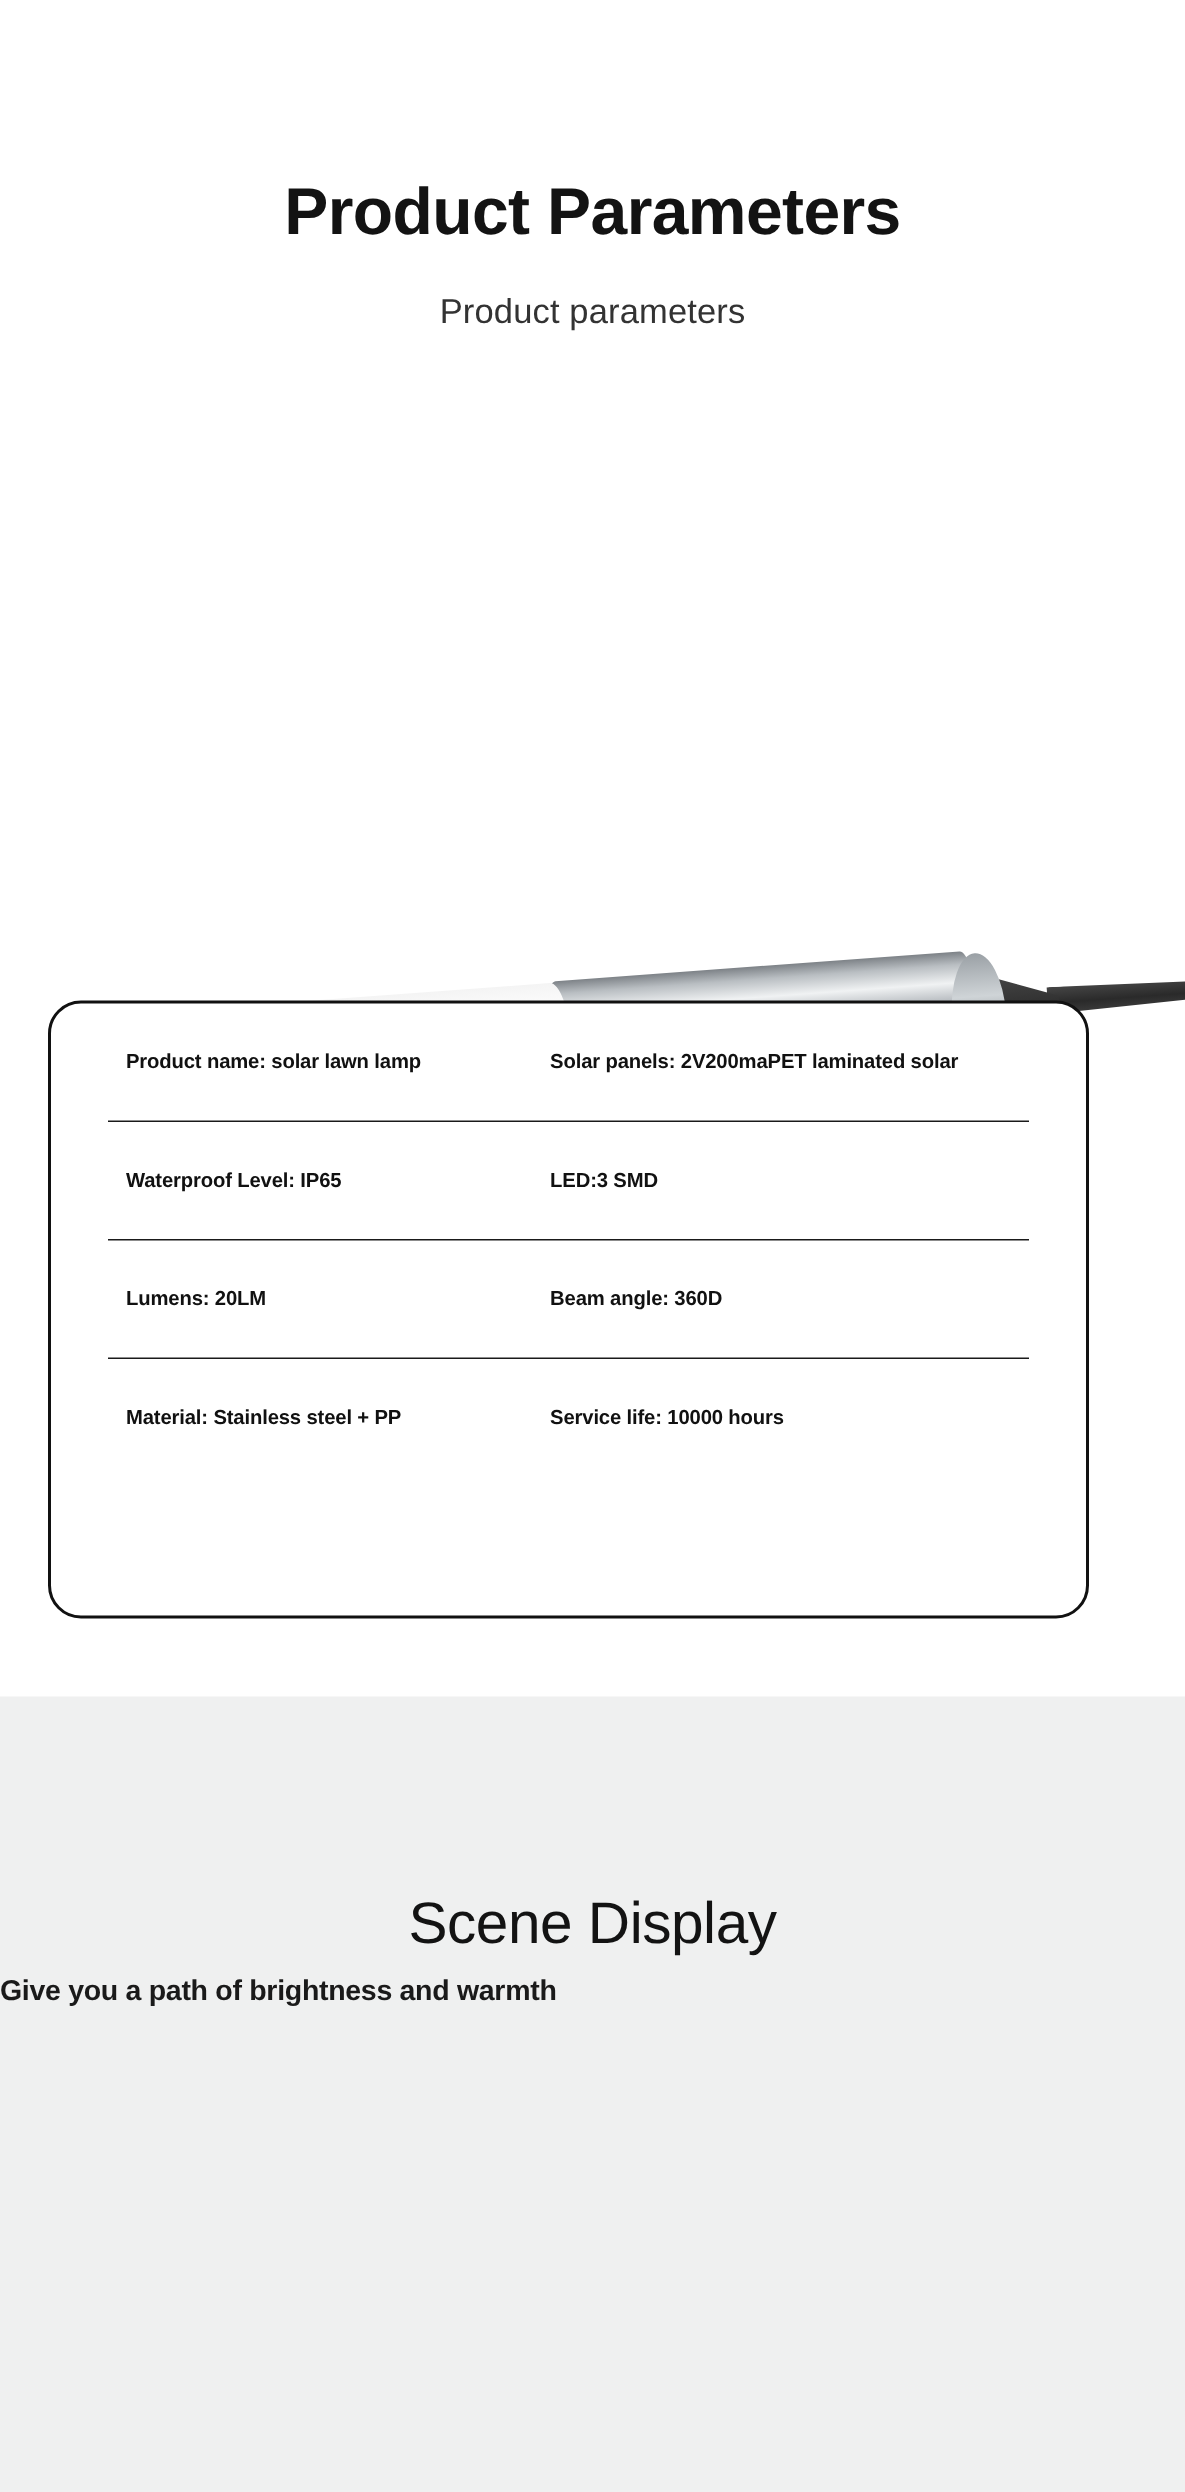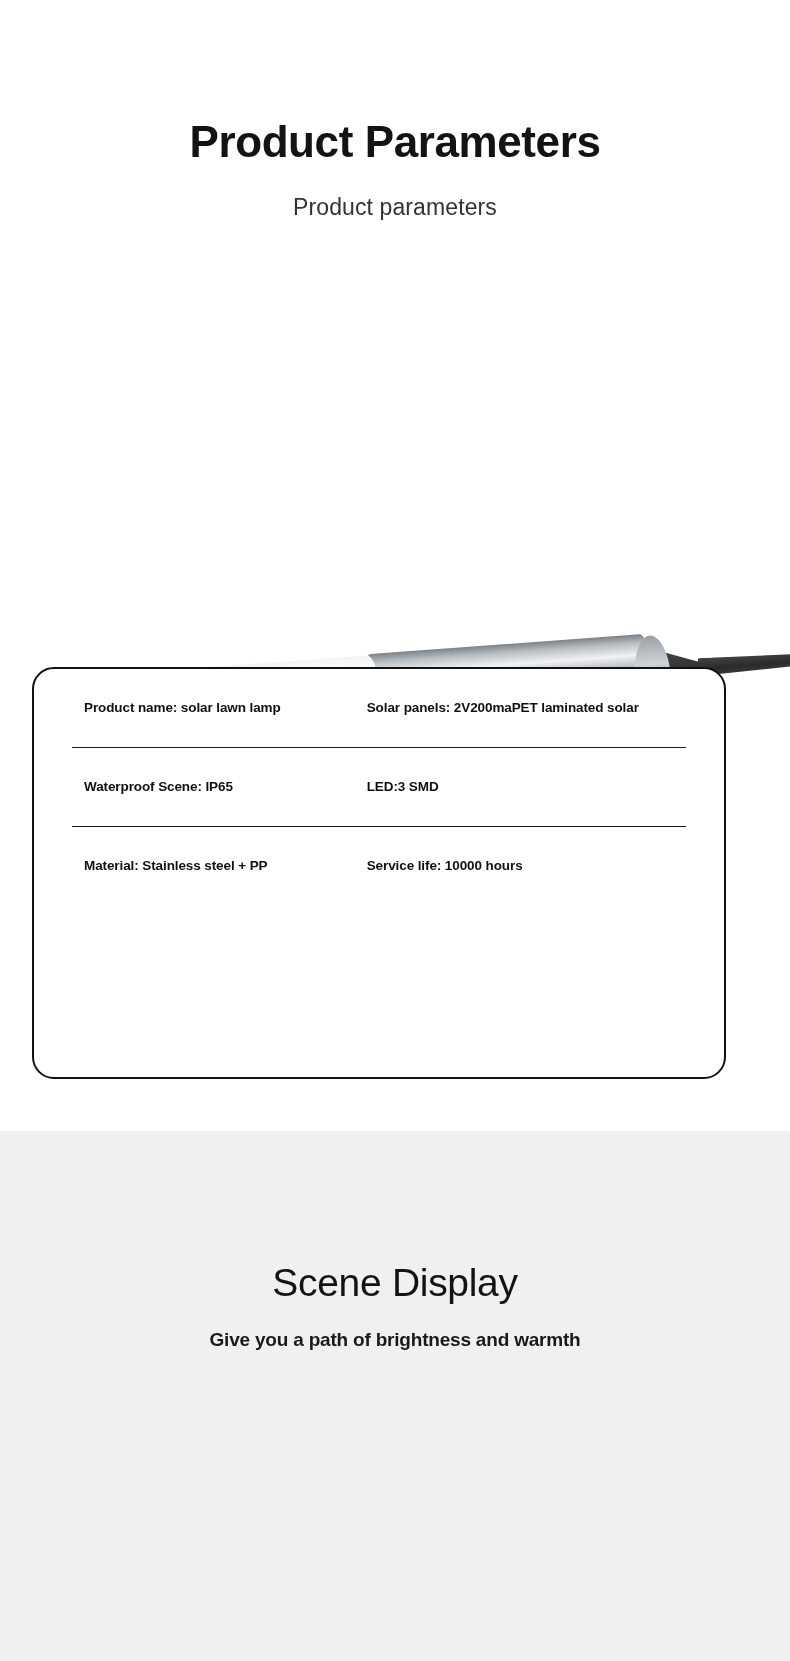--- a/index.html
+++ b/index.html
@@ -205,22 +205,21 @@
   .scene-title {
     text-align: center;
     padding-top: 130px;
     font-size: 39px;
     font-weight: 400;
     color: #131313;
     letter-spacing: -0.3px;
   }
 
   .scene-subtitle {
-    text-align: center;
-    margin-top: 24px;
+    margin-top: 12px;
     font-size: 19px;
     font-weight: 700;
     color: #1a1a1a;
     letter-spacing: -0.2px;
   }
 </style>
 </head>
 <body>
 
 <section class="params-section">
@@ -259,24 +258,28 @@
 
   <div class="spec-card">
 
     <div class="spec-row">
       <div class="spec-cell left">Product name: solar lawn lamp</div>
       <div class="spec-cell right">Solar panels: 2V200maPET laminated solar</div>
     </div>
 
 
     <div class="spec-row">
-      <div class="spec-cell left">Waterproof Scene: IP65</div>
+      <div class="spec-cell left">Waterproof Level: IP65</div>
       <div class="spec-cell right">LED:3 SMD</div>
     </div>
 
+    <div class="spec-row">
+      <div class="spec-cell left">Lumens: 20LM</div>
+      <div class="spec-cell right">Beam angle: 360D</div>
+    </div>
 
     <div class="spec-row">
       <div class="spec-cell left">Material: Stainless steel + PP</div>
       <div class="spec-cell right">Service life: 10000 hours</div>
     </div>
 
   </div>
 </section>
 
 <section class="scene-section">

